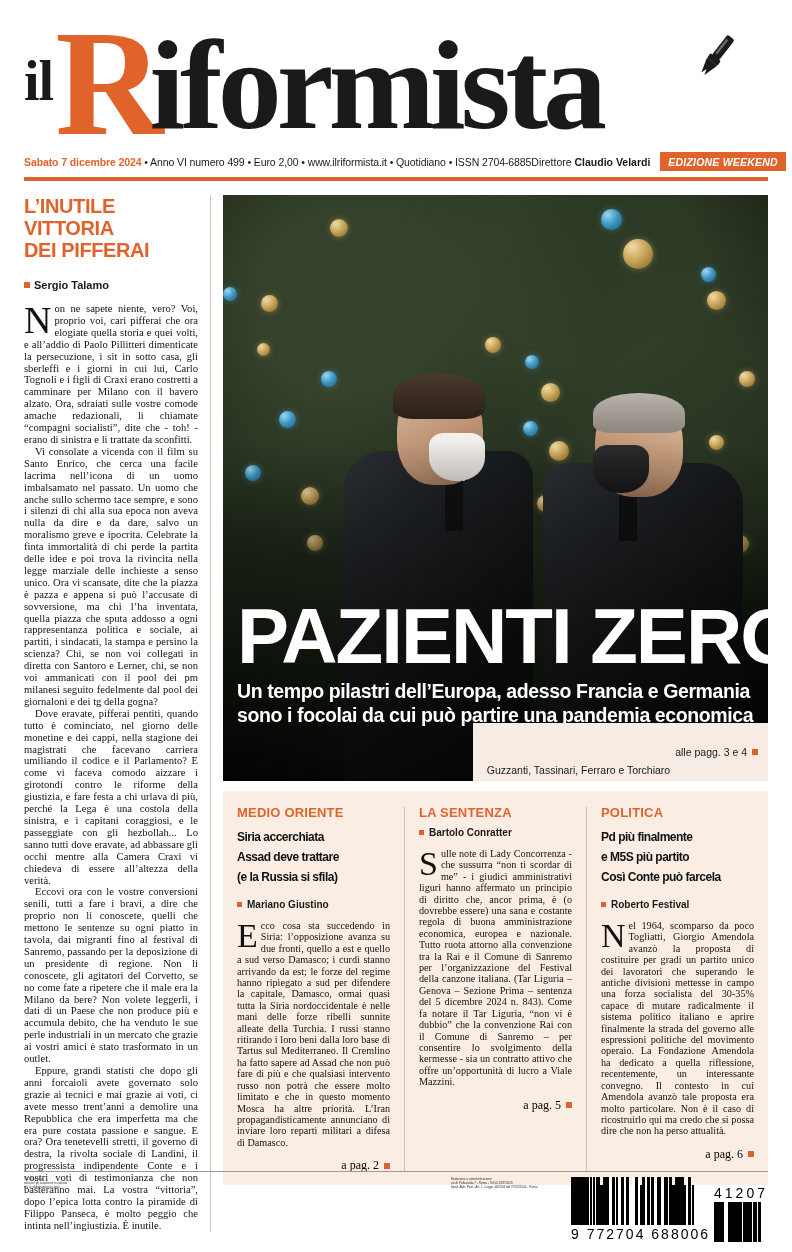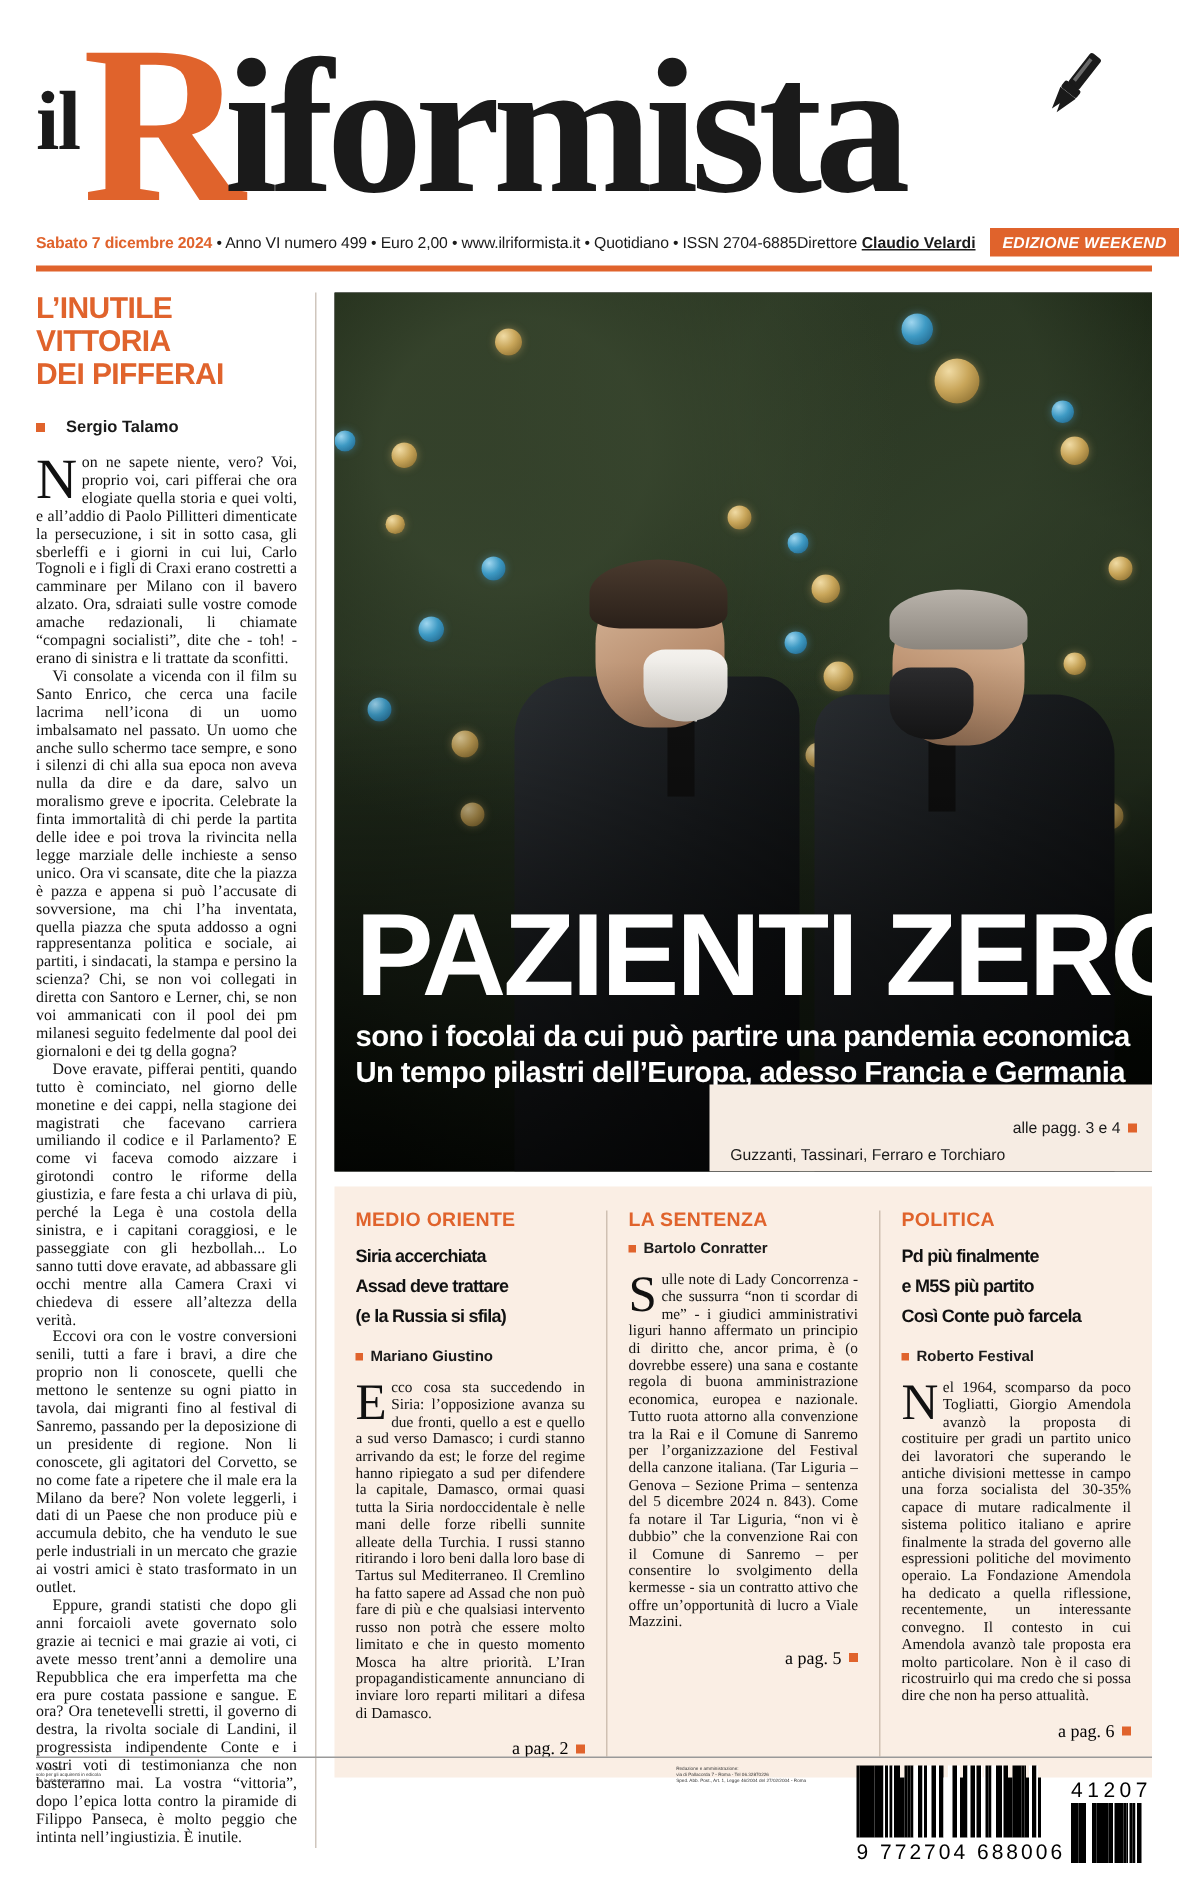--- a/index.html
+++ b/index.html
@@ -47,21 +47,21 @@
     margin-top:12px;
     font-family:"Liberation Sans", sans-serif;
     font-size:10.5px;
     color:#1a1a1a;
     white-space:nowrap;
   }
   .info-left { letter-spacing:-0.1px; }
   .info-left .date { color:#e0632c; font-weight:700; }
   .info-right { display:flex; align-items:center; gap:10px; }
   .director { font-size:10.5px; }
-  .director b { font-weight:700;text-decoration:underline; }
+  .director b { font-weight:700; }
   .weekend-badge {
     background:#e0632c; color:#fff;
     font-weight:700; font-style:italic;
     font-size:10.5px;
     padding:4px 8px 3px 8px;
     letter-spacing:0.2px;
   }
   .rule-orange {
     height:4px; background:#e0632c;
     margin:6px 24px 0 24px;
@@ -85,21 +85,21 @@
     line-height:22px;
     color:#e0632c;
     letter-spacing:-0.4px;
     margin-bottom:18px;
   }
   .byline {
     font-family:"Liberation Sans", sans-serif;
     font-weight:700;
     font-size:11px;
     color:#1a1a1a;
-    display:flex; align-items:center; gap:14px;
+    display:flex; align-items:center; gap:4px;
     margin-bottom:12px;
   }
   .byline .sq { width:6px; height:6px; background:#e0632c; display:inline-block; }
   .op-body {
     font-size:10.6px;
     line-height:11.9px;
     text-align:justify;
     hyphens:auto;
     color:#111;
   }
@@ -374,22 +374,22 @@
         <div class="head skin-r" style="left:72px;bottom:284px;width:88px;height:102px;"></div>
         <div class="hair" style="left:70px;bottom:348px;width:92px;height:40px;background:linear-gradient(180deg,#b9b3ab,#8c867e);"></div>
         <div class="mask-b" style="left:70px;bottom:288px;width:56px;height:48px;"></div>
       </div>
 
       <div class="photo-vig"></div>
 
       <div class="headline-block">
         <div class="headline">PAZIENTI ZERO</div>
         <div class="subhead">
+          <div>Un tempo pilastri dell’Europa, adesso Francia e Germania</div>
           <div>sono i focolai da cui può partire una pandemia economica</div>
-          <div>Un tempo pilastri dell’Europa, adesso Francia e Germania</div>
         </div>
       </div>
 
       <div class="credits-bar">
         <b>Guzzanti, Tassinari, Ferraro e Torchiaro</b>
         <span>alle pagg. 3 e 4</span>
         <span class="sq"></span>
       </div>
     </div>
 

